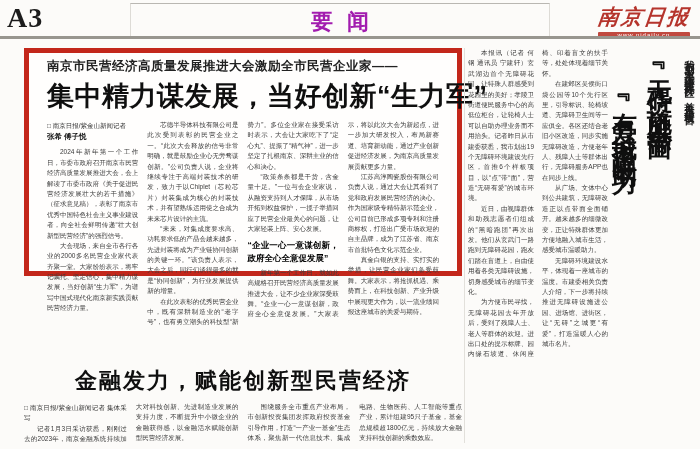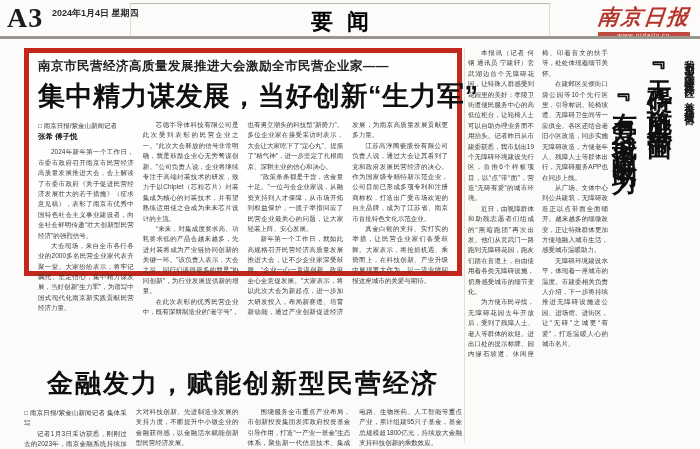--- a/index.html
+++ b/index.html
@@ -17,59 +17,59 @@
   }
   .edition-meta { position:absolute; left:52px; top:7px; line-height:1.55; }
   .edition-date { font-size:9px; color:#2a2a2a; font-weight:bold; }
   .edition-editors { font-size:7.5px; color:#555; }
   .section-box {
     position:absolute; left:130px; right:150px; top:3px; height:33px;
     border-top:1.5px solid #b9b7b2; border-left:1px solid #dddbd6; border-right:1px solid #dddbd6;
     text-align:center; padding-top:3px;
   }
   .section-title {
-    font-family:"Liberation Serif", serif; font-size:22px; color:#000000;
+    font-family:"Liberation Serif", serif; font-size:22px; color:#a21caf;
     letter-spacing:14px; padding-left:14px; font-weight:bold;
   }
   .logo-block { position:absolute; right:10px; top:3px; width:92px; text-align:center; }
   .logo-name {
     font-family:"Liberation Serif", serif; font-size:21px; font-weight:bold;
     color:#b5342c; font-style:italic; letter-spacing:2px; transform:skewX(-6deg);
     display:inline-block; white-space:nowrap;
   }
   .logo-url {
     display:block; margin-top:1px; font-size:6px; color:#fff; background:#c0493f;
     border-radius:1px; padding:0 2px; letter-spacing:1px;
   }
   .head-rule { position:absolute; left:0; top:36px; width:700px; height:3px; background:#98968f; }
 
   
   .main-article {
     position:absolute; left:24px; top:48px; width:438px; height:228px;
-    border:5px solid #c3271b; background:#fffefd; padding:5px 9px 4px;
+    border:5px solid #c3271b; background:#fffefd; padding:5px 18px 4px;
   }
   .kicker { font-size:12.5px; font-weight:bold; color:#222; letter-spacing:0.5px; }
   .main-headline {
     font-size:27px; font-weight:900; color:#0f0f0f; letter-spacing:0.5px;
     margin:3px 0 6px; white-space:nowrap;
   }
   .cols { text-align:justify; overflow:hidden; color:#3a3a3a; }
   .cols-4 { column-count:4; column-gap:9px; font-size:6.5px; line-height:1.6; height:232px; }
   .t-p { text-indent:2em; margin:0; }
   .t-h {
     font-size:8.5px; font-weight:bold; color:#000; line-height:1.45;
     margin:5px 0 4px; break-inside:avoid;
   }
   .t-by { font-size:6.5px; color:#333; margin:1px 0 0; }
   .t-byb { font-size:7.5px; font-weight:bold; color:#111; margin:0 0 4px; }
 
   
   .finance { position:absolute; left:24px; top:366px; width:438px; height:83px; }
   .finance-headline {
-    text-align:center; font-size:26px; font-weight:900; color:#0f0f0f;
+    text-align:center; font-size:22px; font-weight:900; color:#0f0f0f;
     letter-spacing:2px; margin-bottom:6px;
   }
   .finance .cols-4 { height:50px; }
 
   
   .sidebar { position:absolute; left:468px; top:46px; width:230px; height:401px; }
   .sidebar-cols {
     position:absolute; left:0; top:2px; width:140px; height:396px;
     column-count:2; column-gap:8px; font-size:6.5px; line-height:1.6;
   }
@@ -88,21 +88,20 @@
   .divider-v { position:absolute; left:464px; top:48px; width:1px; height:395px; background:#e2e0db; }
 </style>
 </head>
 <body>
 
 <div class="page">
 
   <header class="masthead">
     <div class="page-no">A3</div>
     <div class="edition-meta">
-      <div class="edition-date">2024年1月4日 星期四</div>
     </div>
     <div class="section-box">
       <span class="section-title">要闻</span>
     </div>
     <div class="logo-block">
       <span class="logo-name">南京日报</span>
       <span class="logo-url">www.njdaily.cn</span>
     </div>
   </header>
   <div class="head-rule"></div>
@@ -112,20 +111,21 @@
     <h1 class="main-headline">集中精力谋发展，当好创新“生力军”</h1>
     <div class="cols cols-4">
         <p class="t-by">□ 南京日报/紫金山新闻记者</p>
         <p class="t-byb">张希 傅子悦</p>
         <p class="t-p">2024年新年第一个工作日，市委市政府召开南京市民营经济高质量发展推进大会，会上解读了市委市政府《关于促进民营经济发展壮大的若干措施》（征求意见稿），表彰了南京市优秀中国特色社会主义事业建设者，向全社会鲜明传递“壮大创新型民营经济”的强烈信号。</p>
         <p class="t-p">大会现场，来自全市各行各业的2000多名民营企业家代表齐聚一堂。大家纷纷表示，将牢记嘱托、坚定信心，集中精力谋发展，当好创新“生力军”，为谱写中国式现代化南京新实践贡献民营经济力量。</p>
         <p class="t-p">芯德半导体科技有限公司是此次受到表彰的民营企业之一。“此次大会释放的信号非常明确，就是鼓励企业心无旁骛谋创新。”公司负责人说，企业将继续专注于高端封装技术的研发，致力于以Chiplet（芯粒芯片）封装集成为核心的封装技术，并有望熟练运用使之合成为未来芯片设计的主流。</p>
         <p class="t-p">“未来，对集成度要求高、功耗要求低的产品会越来越多，先进封装将成为产业链协同创新的关键一环。”该负责人表示，大会之后，同行们谈得最多的就是“协同创新”，为行业发展提供新的增量。</p>
         <p class="t-p">在此次表彰的优秀民营企业中，既有深耕制造业的“老字号”，也有勇立潮头的科技型“新势力”。多位企业家在接受采访时表示，大会让大家吃下了“定心丸”、提振了“精气神”，进一步坚定了扎根南京、深耕主业的信心和决心。</p>
         <p class="t-p">“政策条条都是干货，含金量十足。”一位与会企业家说，从融资支持到人才保障，从市场开拓到权益保护，一揽子举措回应了民营企业最关心的问题，让大家轻装上阵、安心发展。</p>
+        <h4 class="t-h">“企业一心一意谋创新，政府全心全意促发展”</h4>
         <p class="t-p">新年第一个工作日，就如此高规格召开民营经济高质量发展推进大会，让不少企业家深受鼓舞。“企业一心一意谋创新，政府全心全意促发展。”大家表示，将以此次大会为新起点，进一步加大研发投入，布局新赛道、培育新动能，通过产业创新促进经济发展，为南京高质量发展贡献更多力量。</p>
         <p class="t-p">江苏高淳陶瓷股份有限公司负责人说，通过大会让其看到了党和政府发展民营经济的决心。作为国家级专精特新示范企业，公司目前已形成多项专利和注册商标权，打造出广受市场欢迎的自主品牌，成为了江苏省、南京市首批特色文化示范企业。</p>
         <p class="t-p">真金白银的支持、实打实的举措，让民营企业家们备受鼓舞。大家表示，将抢抓机遇、乘势而上，在科技创新、产业升级中展现更大作为，以一流业绩回报这座城市的关爱与期待。</p>
       </div>
   </section>
 
   <section class="finance">
     <h2 class="finance-headline">金融发力，赋能创新型民营经济</h2>
     <div class="cols cols-4">
         <p class="t-by">□ 南京日报/紫金山新闻记者 集体采写</p>

